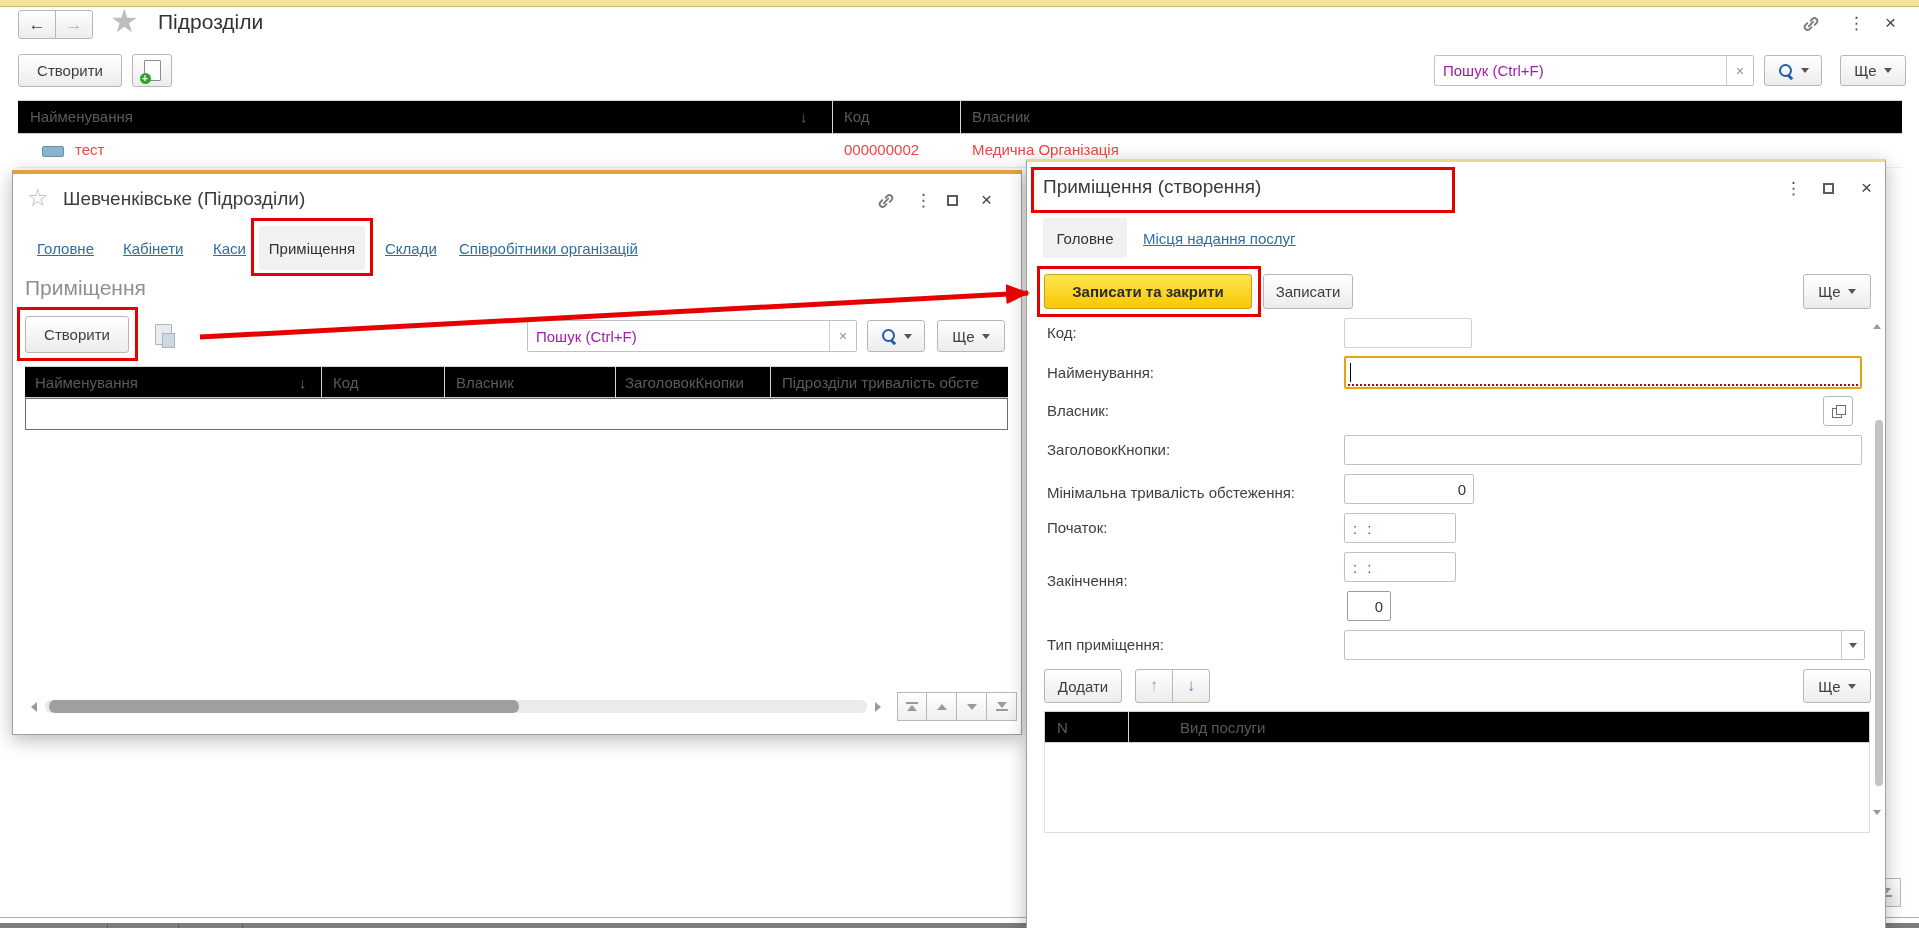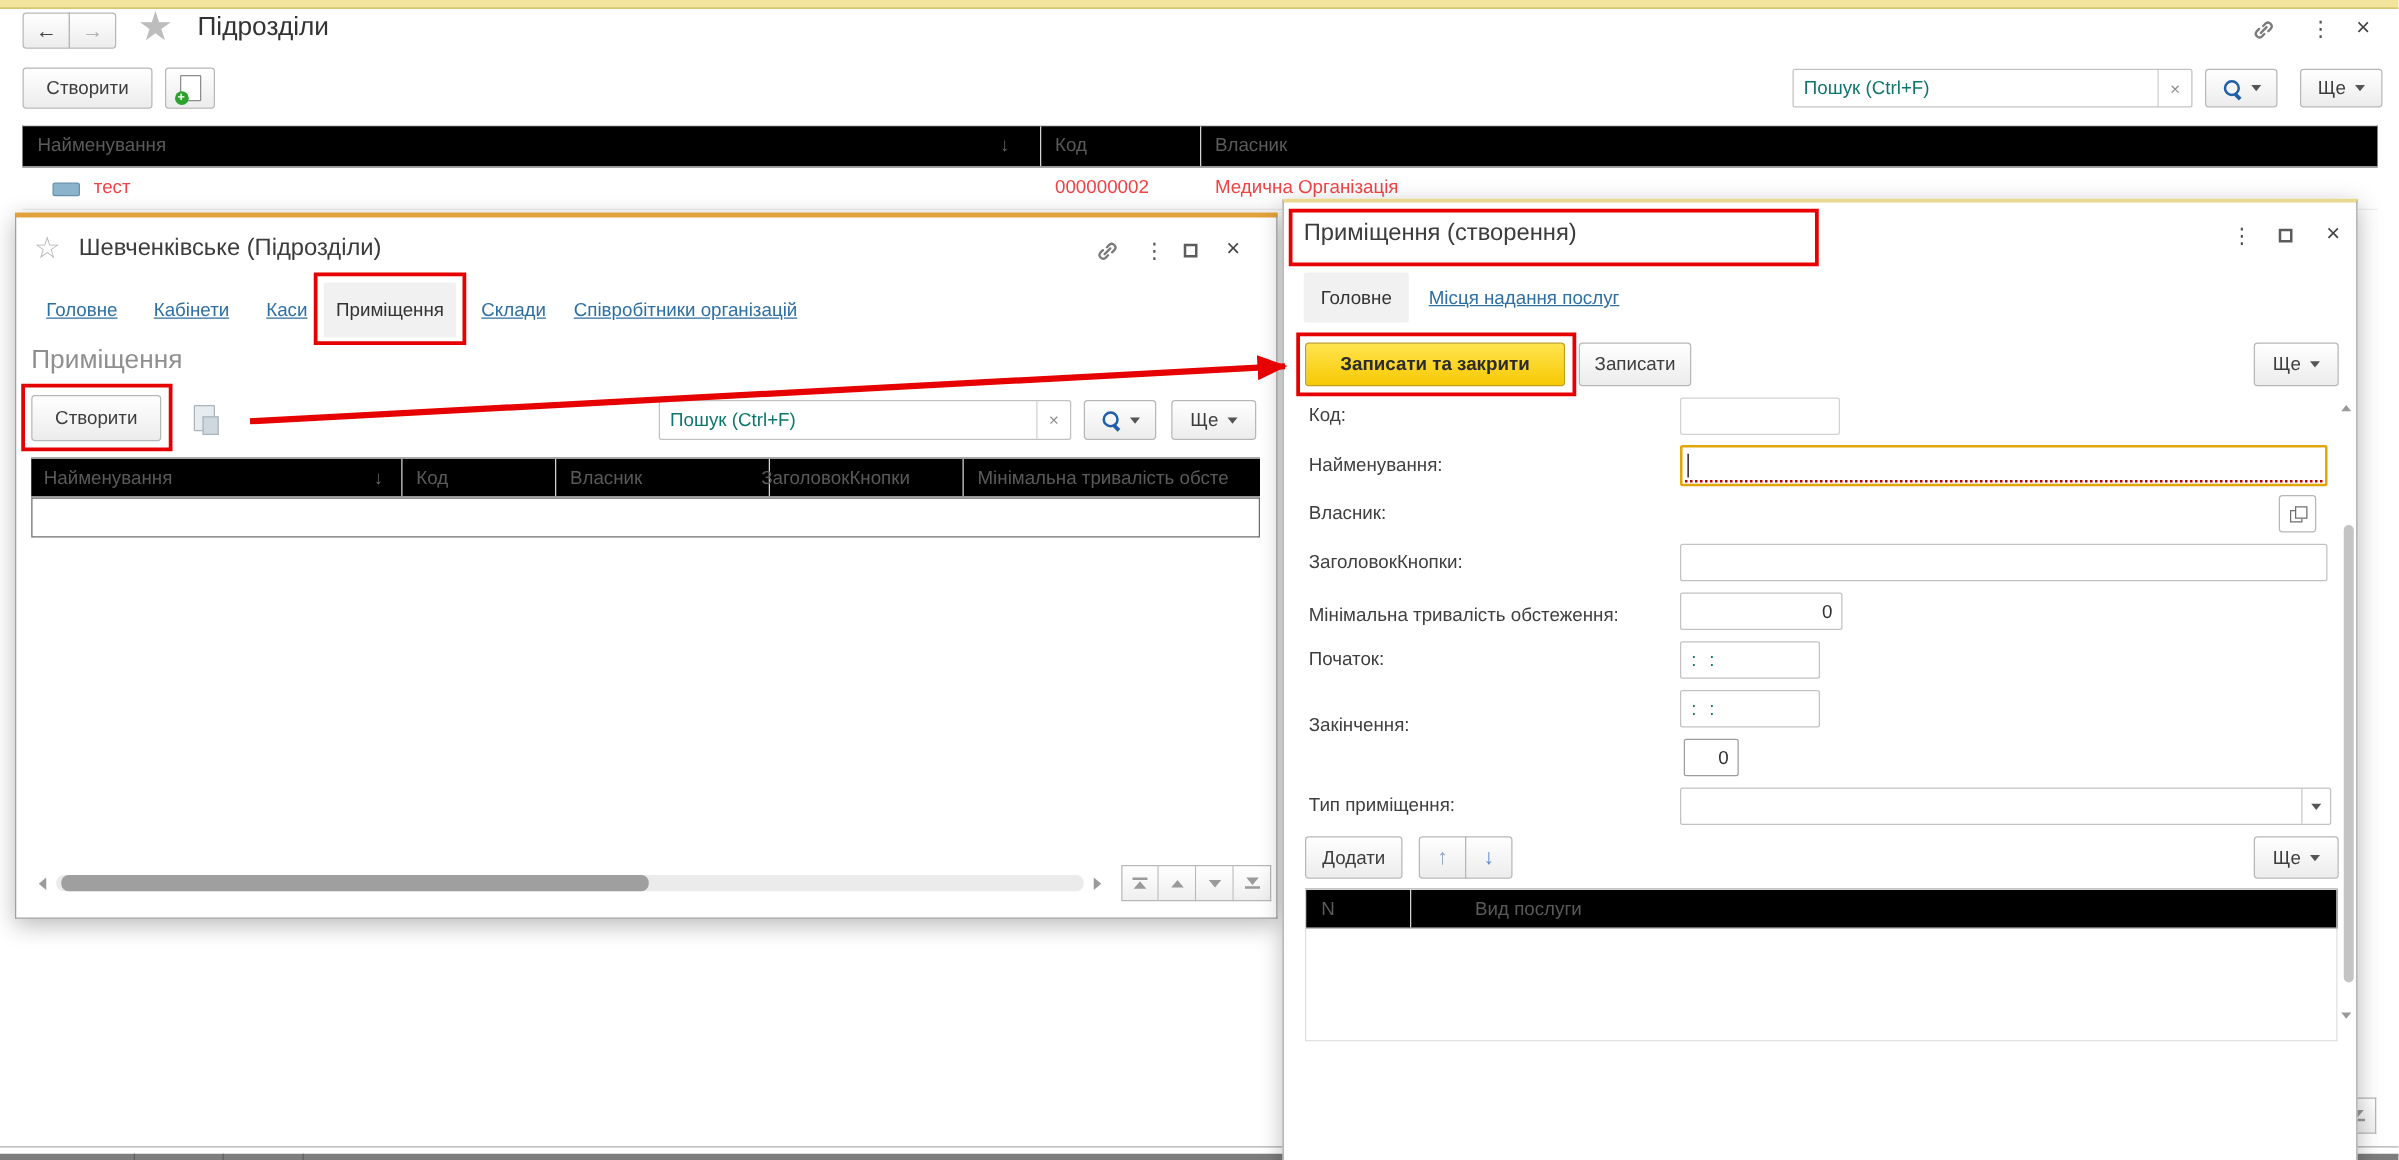--- a/index.html
+++ b/index.html
@@ -6,21 +6,21 @@
   #screen{position:relative;width:1919px;height:928px;background:#fff;overflow:hidden;}
   .abs{position:absolute;}
   .btn{position:absolute;display:flex;align-items:center;justify-content:center;gap:7px;
        background:linear-gradient(#ffffff,#ececec);border:1px solid #b7b7b7;border-radius:3px;
        color:#3d3d3d;font-size:15px;box-sizing:border-box;}
   .btn-yellow{background:linear-gradient(#ffe44e,#f7c905);border:1px solid #c3a01c;font-weight:bold;color:#2b2b2b;}
   .caret-down{width:0;height:0;border-left:4px solid transparent;border-right:4px solid transparent;border-top:5px solid #555;}
   .link{color:#2e6fa3;text-decoration:underline;font-size:15px;white-space:nowrap;}
   .input{position:absolute;background:#fff;border:1px solid #c2c2c2;border-radius:2px;box-sizing:border-box;
          display:flex;align-items:center;font-size:15px;color:#333;}
-  .ph{color:#0f766e;}
+  .ph{color:#a21caf;}
   .hdr{background:#000000;border-top:1px solid #d6d6d6;border-bottom:1px solid #c9c9c9;box-sizing:border-box;}
   .hdr-label{position:absolute;top:7px;font-size:15px;color:#5a5a5a;white-space:nowrap;}
   .vsep{position:absolute;top:0;bottom:0;width:1px;background:#d4d4d4;}
   .dialog{position:absolute;background:#fff;border:1px solid #9f9f9f;box-shadow:0 5px 18px rgba(0,0,0,.28);box-sizing:border-box;}
   .dlg-title{position:absolute;font-size:19px;color:#3c3c3c;white-space:nowrap;}
   .kebab{font-size:17px;color:#555;line-height:1;}
   .winx{font-size:19px;color:#444;line-height:1;}
   .maxbox{width:11px;height:11px;border:2px solid #5c5c5c;box-sizing:border-box;}
   .tab-active{position:absolute;background:#f1f1f1;color:#333;font-size:15px;display:flex;align-items:center;justify-content:center;border-radius:2px;}
   .rbox{position:absolute;border:3px solid #e60000;z-index:40;pointer-events:none;box-sizing:border-box;}
@@ -181,23 +181,23 @@
     </div>
 
     <div class="abs hdr" style="left:12px;top:192px;width:983px;height:32px;overflow:hidden;">
       <span class="hdr-label" style="left:10px;">Найменування</span>
       <span class="hdr-label" style="left:274px;color:#666;">↓</span>
       <span class="vsep" style="left:296px;"></span>
       <span class="hdr-label" style="left:308px;">Код</span>
       <span class="vsep" style="left:419px;"></span>
       <span class="hdr-label" style="left:431px;">Власник</span>
       <span class="vsep" style="left:590px;"></span>
-      <span class="hdr-label" style="left:584px;text-align:right;">ЗаголовокКнопки</span>
+      <span class="hdr-label" style="left:600px;text-align:right;">ЗаголовокКнопки</span>
       <span class="vsep" style="left:745px;"></span>
-      <span class="hdr-label" style="left:757px;">Мінімальна тривалість обсте</span>
+      <span class="hdr-label" style="left:757px;">Підрозділи тривалість обсте</span>
     </div>
 
     <div class="abs" style="left:12px;top:224px;width:983px;height:32px;border:1px solid #6e6e6e;box-sizing:border-box;background:#fff;"></div>
 
     <div class="abs tri-l" style="left:18px;top:528px;"></div>
     <div class="scroll-track-h" style="left:32px;top:526px;width:822px;height:13px;"></div>
     <div class="scroll-thumb-h" style="left:36px;top:526px;width:470px;height:13px;"></div>
     <div class="abs tri-r" style="left:862px;top:528px;"></div>
 
     <div class="navbar" style="left:884px;top:518px;">

